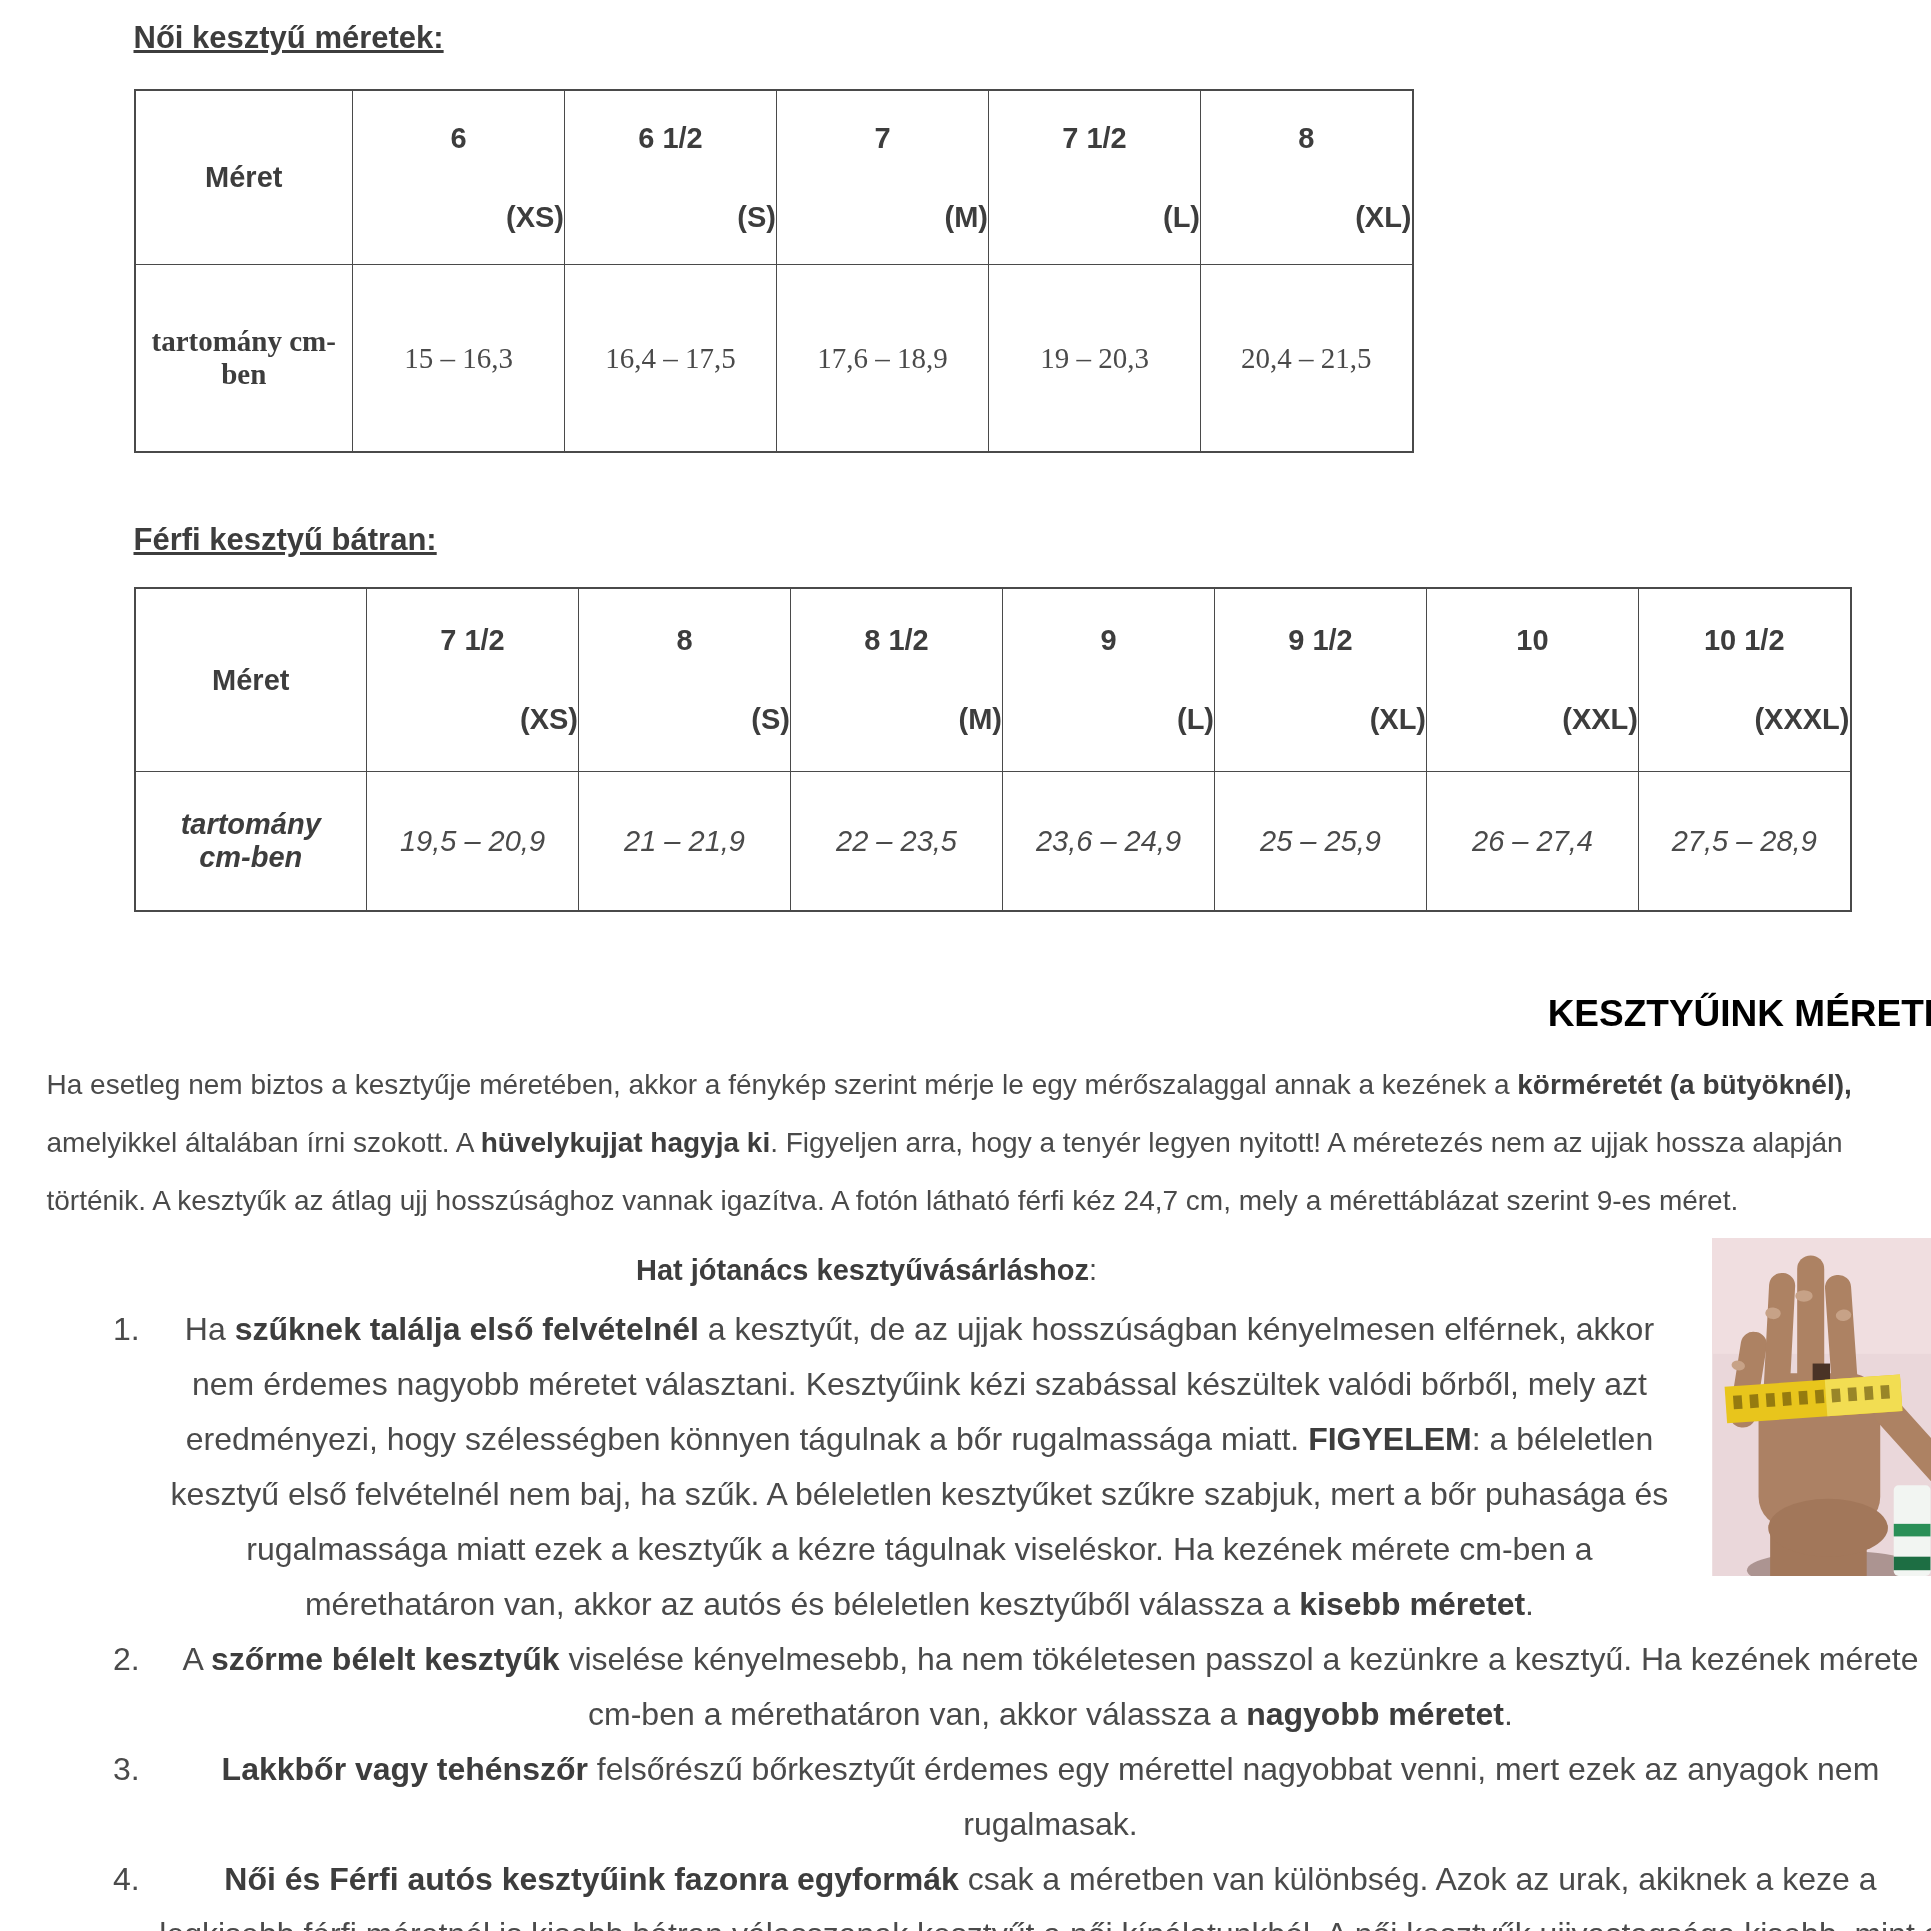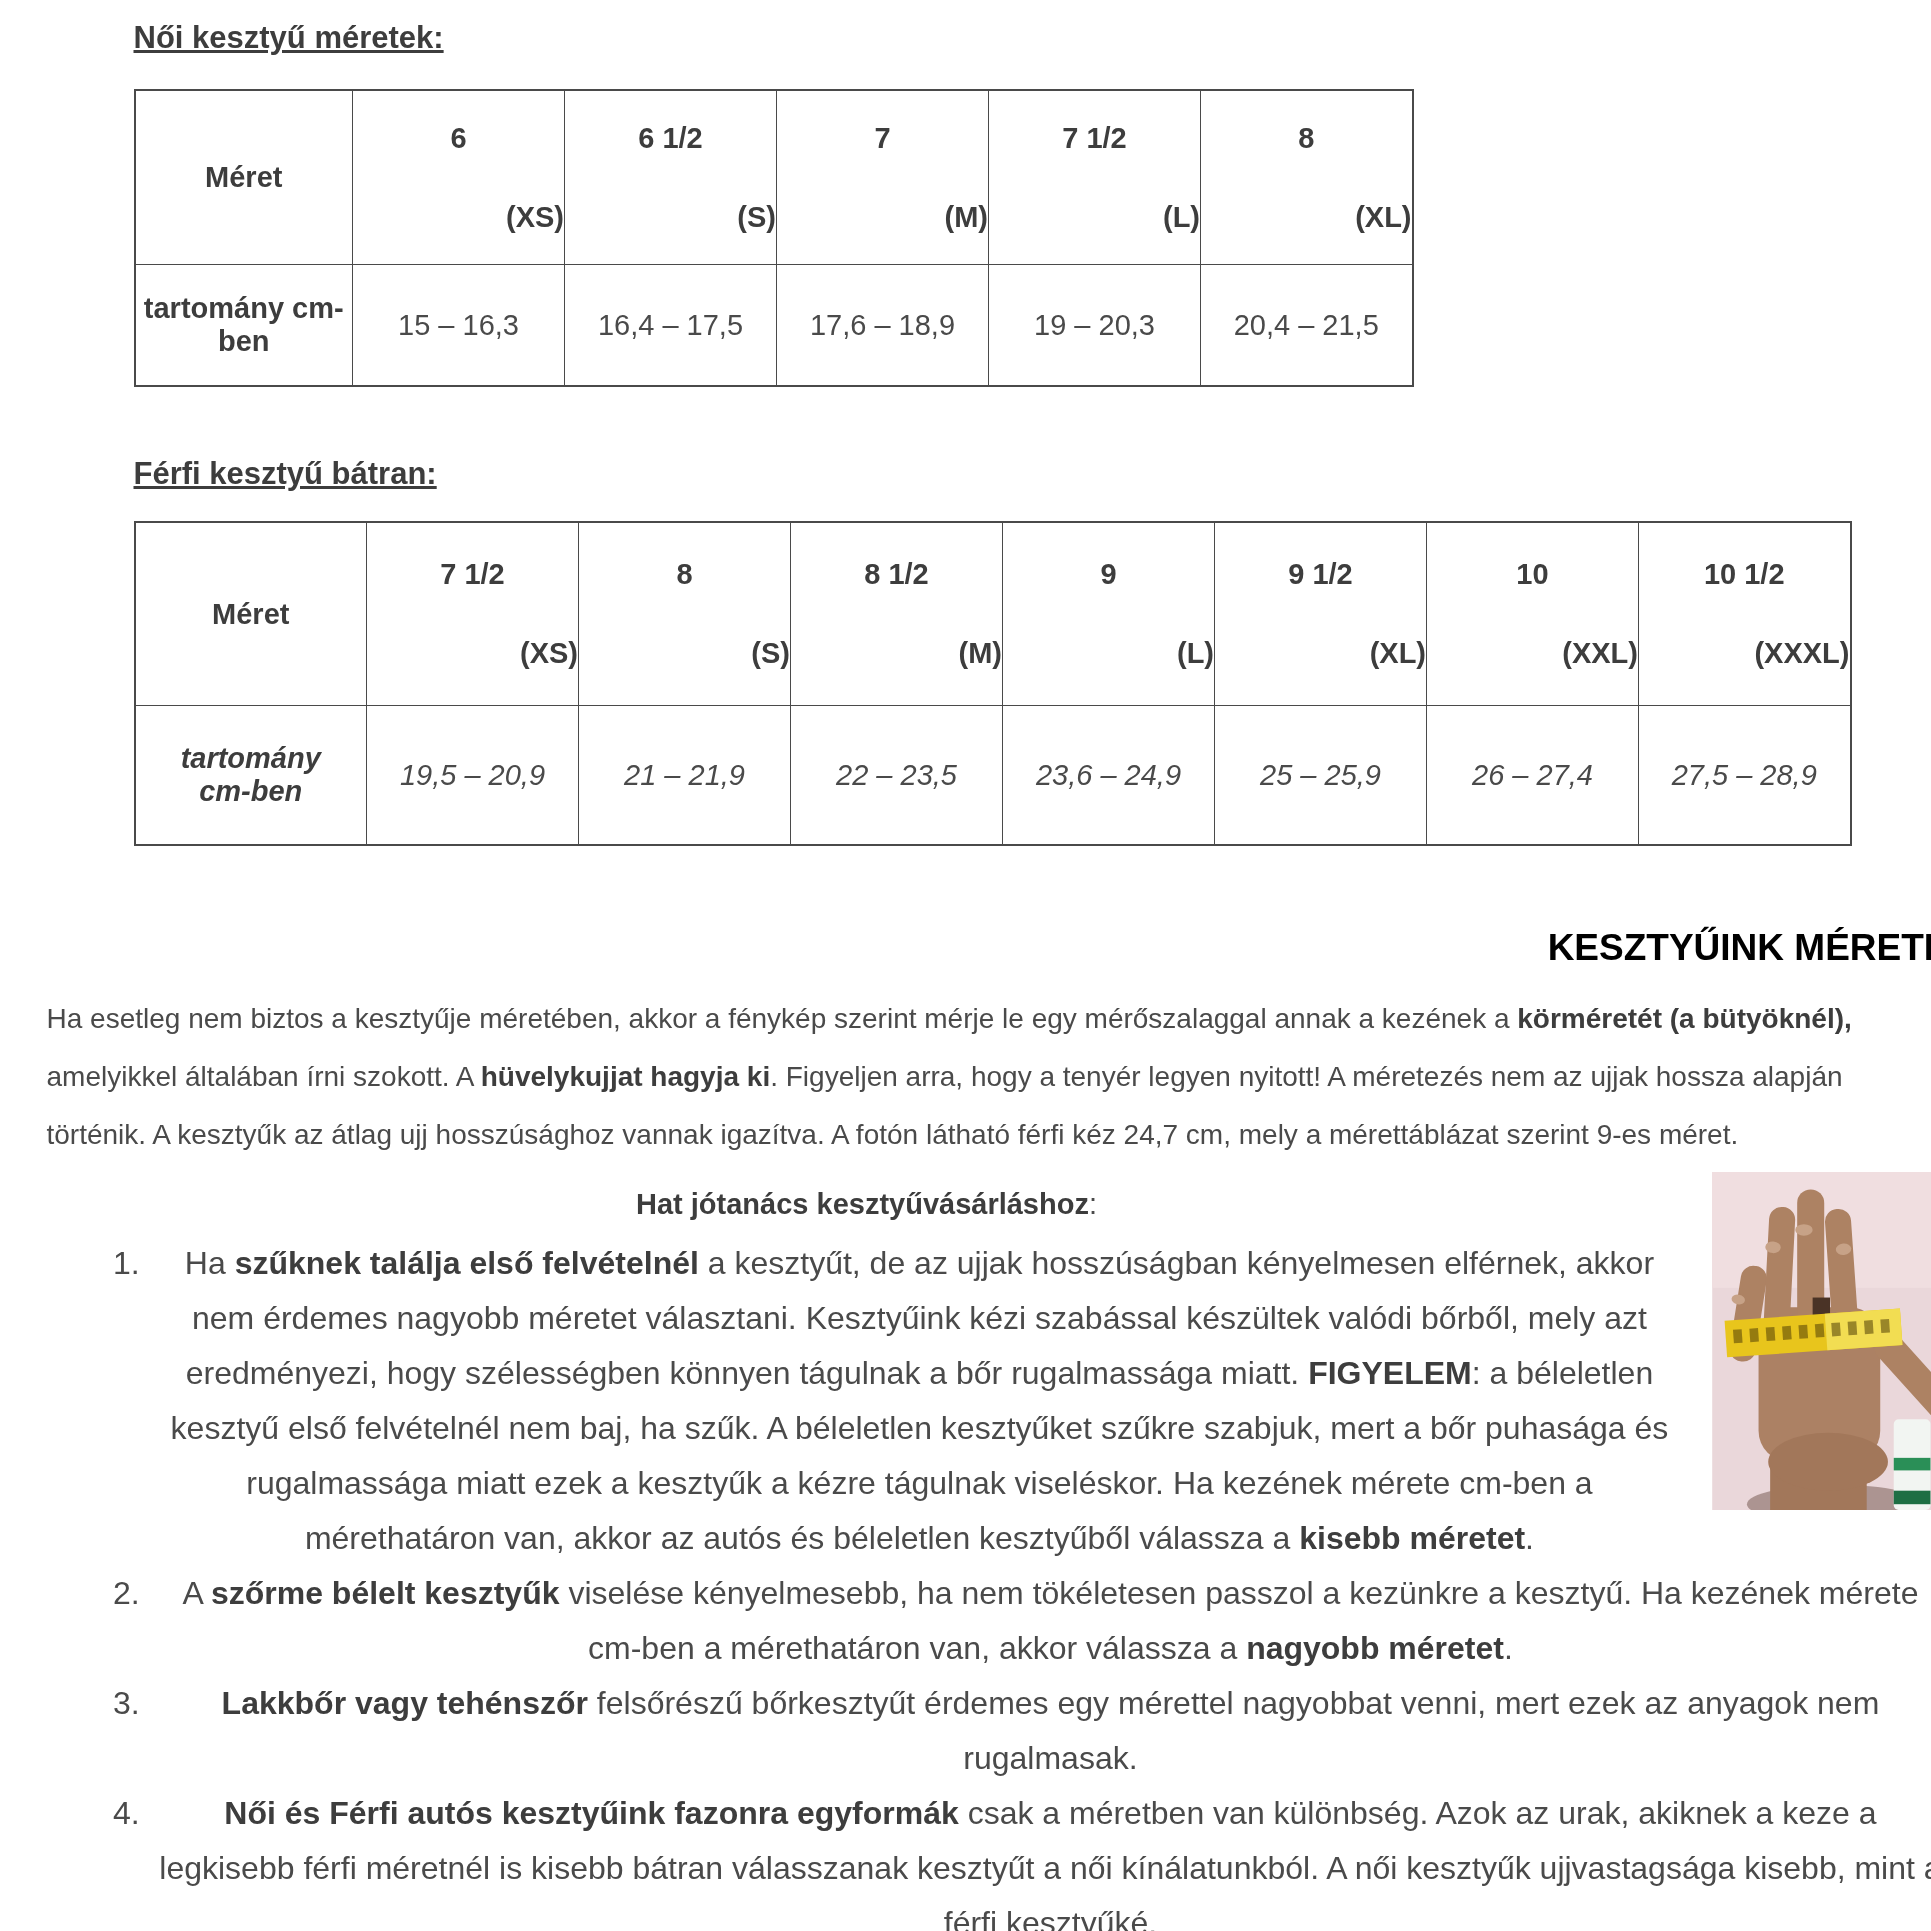--- a/index.html
+++ b/index.html
@@ -16,21 +16,21 @@
     border-collapse:collapse;table-layout:fixed;margin-left:87px;
     border:2.9px solid #4a4a4a;
   }
   .size-table td{
     border:1.9px solid #4a4a4a;text-align:center;vertical-align:middle;
     font-size:29px;padding:0;overflow:hidden;
   }
   .women-table{margin-top:33px;}
   .men-table{margin-top:29px;}
   .women-table .hdr{height:174px;}
-  .women-table .dat{height:122px;}
+  .women-table .dat{height:188px;font-family:Liberation Serif, serif;}
   .men-table .hdr{height:183px;}
   .men-table .dat{height:140px;font-style:italic;}
   .corner,.rowlab,.size,.fit{font-weight:700;color:#3d3d3d;}
   .fit{margin-top:46px;text-align:right;}
   .range{font-weight:400;color:#4a4a4a;}
   .mt2{margin-top:68px;}
   .center-heading{
     margin:85px 0 0;text-align:right;font-size:37px;font-weight:700;
     color:#000000;line-height:34px;
   }

